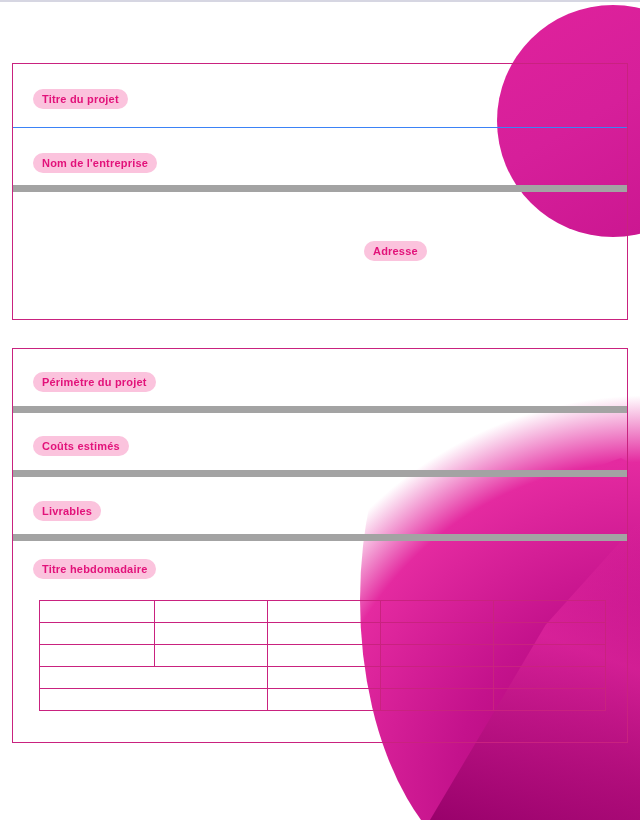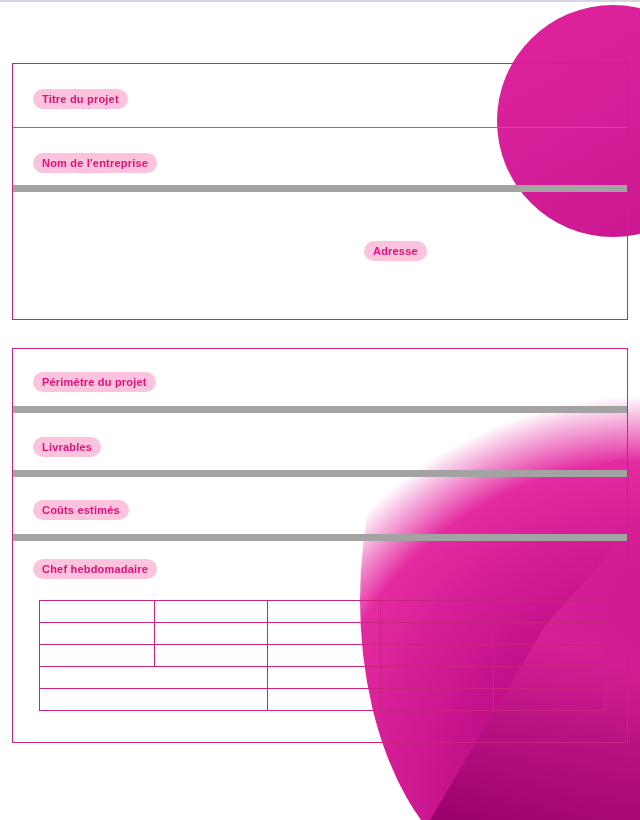--- a/index.html
+++ b/index.html
@@ -195,30 +195,30 @@
     </div>
 
   </div>
 
   <div class="card" id="card-scope">
 
     <div class="row" id="s1">
       <span class="label-chip" id="chip-perimeter">Périmètre du projet</span>
     </div>
 
+    <div class="row" id="s3">
+      <span class="label-chip" id="chip-costs">Coûts estimés</span>
+    </div>
+
     <div class="row" id="s2">
       <span class="label-chip" id="chip-deliverable">Livrables</span>
     </div>
 
-    <div class="row" id="s3">
-      <span class="label-chip" id="chip-costs">Coûts estimés</span>
-    </div>
-
     <div class="row" id="s4">
-      <span class="label-chip" id="chip-followup">Chef hebdomadaire</span>
+      <span class="label-chip" id="chip-followup">Titre hebdomadaire</span>
 
       <table class="track-table">
         <colgroup>
           <col class="c1">
             <col class="c2">
             <col class="c3">
             <col class="c4">
             <col class="c5">
         </colgroup>
         <tbody>

